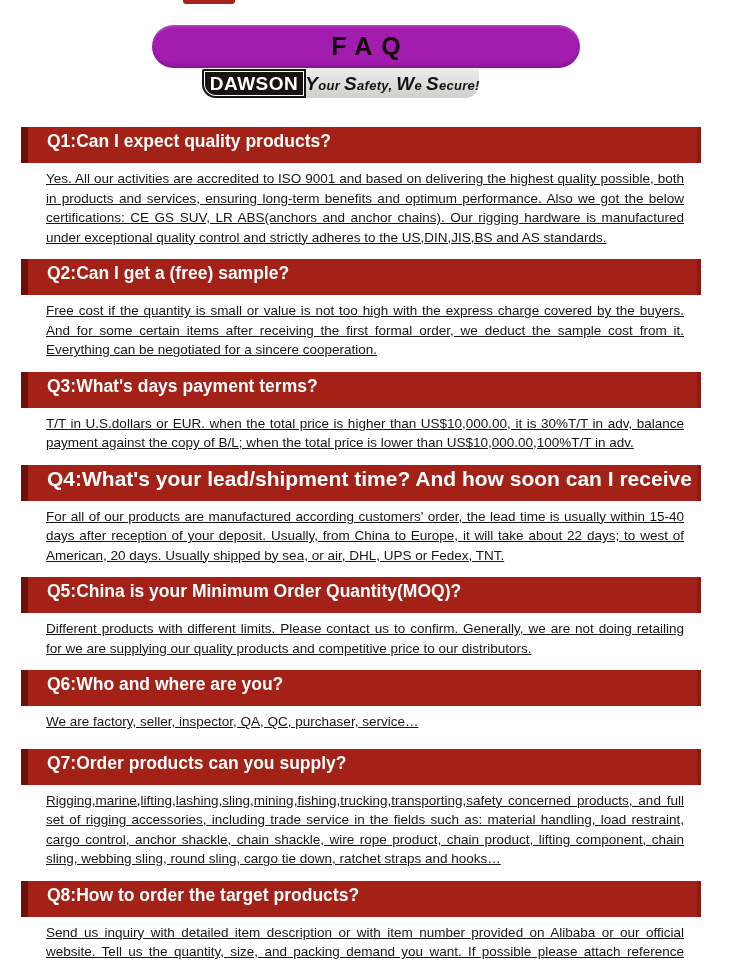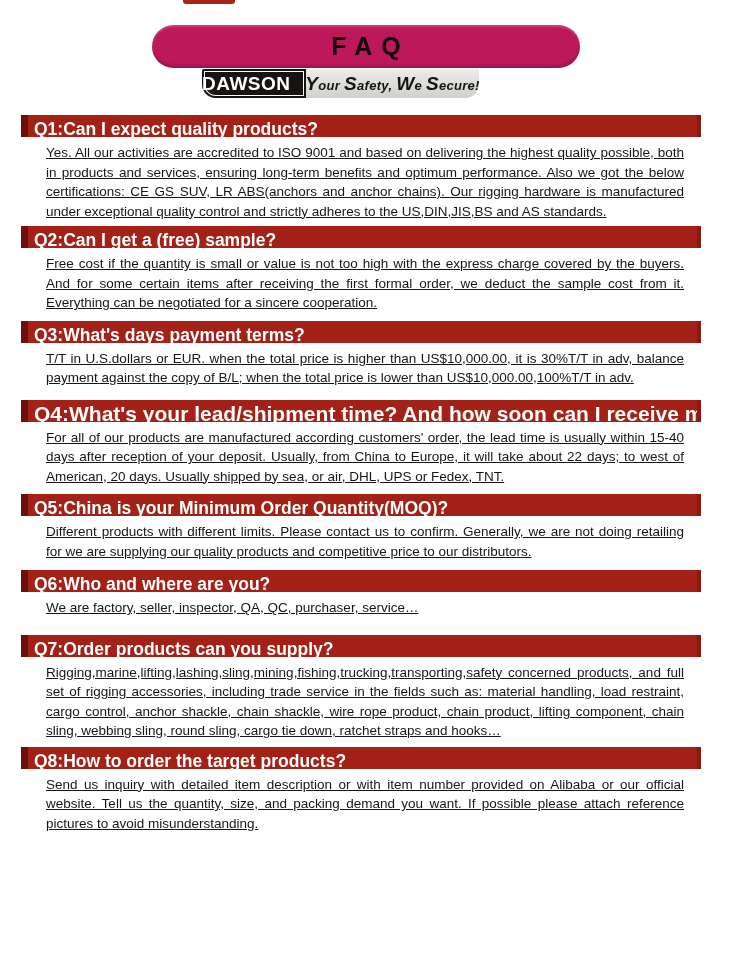--- a/index.html
+++ b/index.html
@@ -2,33 +2,33 @@
 <html><head>
 <meta charset="utf-8">
 <style>
   html,body{margin:0;padding:0;background:#fff;font-family:"Liberation Sans",sans-serif;}
   .page{position:relative;width:730px;height:961px;background:#ffffff;overflow:hidden;}
 
   
   .top-sliver{position:absolute;left:183px;top:0;width:52px;height:4px;background:#a8241a;border-radius:0 0 3px 3px;}
 
   
-  .faq-pill{position:absolute;left:152px;top:25px;width:428px;height:43px;background:#be185d;border-radius:22px;display:flex;align-items:center;justify-content:center;box-shadow:inset 0 2px 2px rgba(255,255,255,.18), inset 0 -3px 3px rgba(0,0,0,.18);}
+  .faq-pill{position:absolute;left:152px;top:25px;width:428px;height:43px;background:#a21caf;border-radius:22px;display:flex;align-items:center;justify-content:center;box-shadow:inset 0 2px 2px rgba(255,255,255,.18), inset 0 -3px 3px rgba(0,0,0,.18);}
   .faq-pill .faq-text{font-weight:bold;font-size:25px;letter-spacing:9px;padding-left:9px;color:#140707;}
 
   
   .logo-bar{position:absolute;left:202px;top:69px;height:29px;display:flex;z-index:2;}
-  .logo-black{background:#161311;color:#fff;width:104px;display:flex;align-items:center;border-radius:2px 0 0 14px;font-weight:bold;font-size:19px;letter-spacing:.5px;box-shadow:inset 0 0 0 2px #161311, inset 0 0 0 3px #ffffff;}
+  .logo-black{background:#161311;color:#fff;width:104px;display:flex;align-items:center;justify-content:center;border-radius:2px 0 0 14px;font-weight:bold;font-size:19px;letter-spacing:.5px;box-shadow:inset 0 0 0 2px #161311, inset 0 0 0 3px #ffffff;}
   .logo-gray{background:linear-gradient(#ececea,#cfcfcc);width:173px;display:flex;align-items:center;justify-content:center;border-radius:0 0 14px 0;color:#141414;white-space:pre;}
   .tagline{font-style:italic;font-weight:bold;font-size:13px;letter-spacing:.3px;}
   .tagline .cap{font-size:19px;}
 
   
   .sections{position:absolute;left:21px;top:115px;width:680px;}
-  .faq-section .qbar{box-sizing:border-box;height:22px;line-height:28px;background:#a32116;border-left:7px solid #6e100a;border-right:4px solid #8a1a12;padding-left:6px;color:#ffffff;font-weight:bold;font-size:17.5px;white-space:nowrap;overflow:hidden;}
+  .faq-section .qbar{box-sizing:border-box;height:36px;line-height:28px;background:#a32116;border-left:7px solid #6e100a;border-right:4px solid #8a1a12;padding-left:19px;color:#ffffff;font-weight:bold;font-size:17.5px;white-space:nowrap;overflow:hidden;margin-top:12px;}
   .faq-section .qbar.long{font-size:21px;}
   .faq-section .answer p{margin:6px 16px 0;padding:0 1px 0 9px;font-size:13.5px;line-height:19.5px;text-align:justify;color:#161616;text-decoration:underline;}
   .faq-section .answer p + p{margin-top:0;}
   .s1{margin-bottom:5px;}
   .s2{margin-bottom:8px;}
   .s3{margin-bottom:12px;}
   .s4{margin-bottom:8px;}
   .s5{margin-bottom:9px;}
   .s6{margin-bottom:17px;}
   .s7{margin-bottom:6px;}

